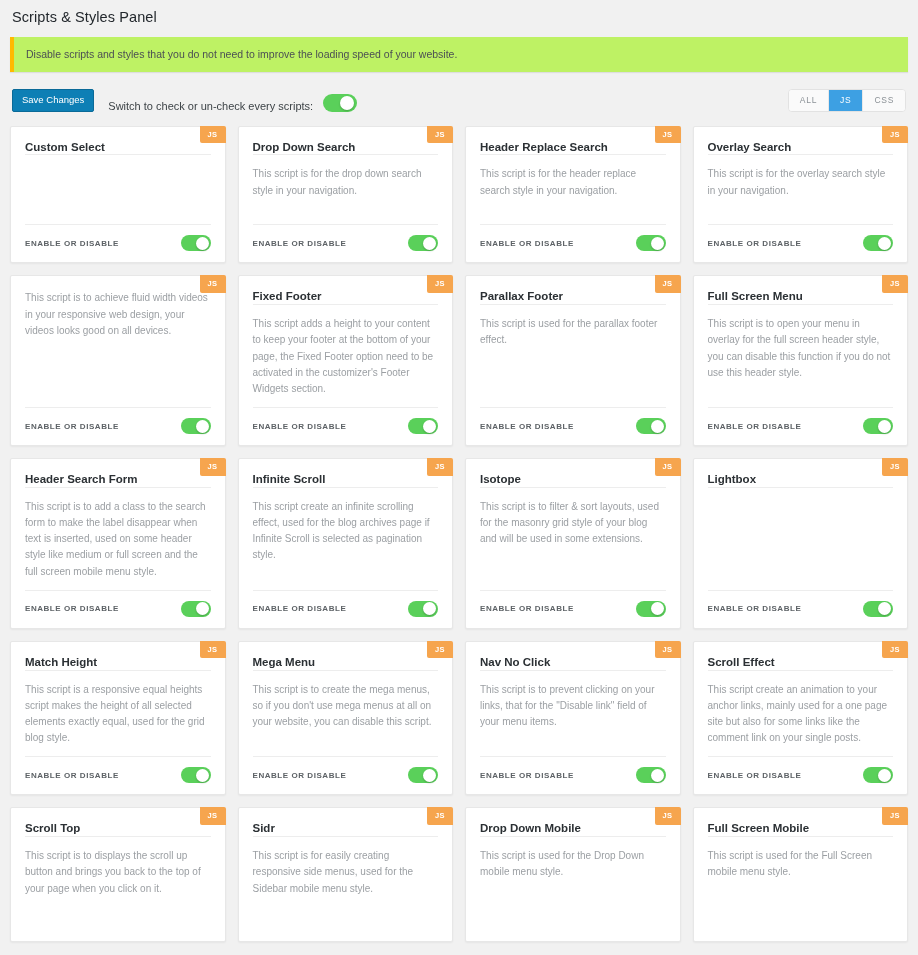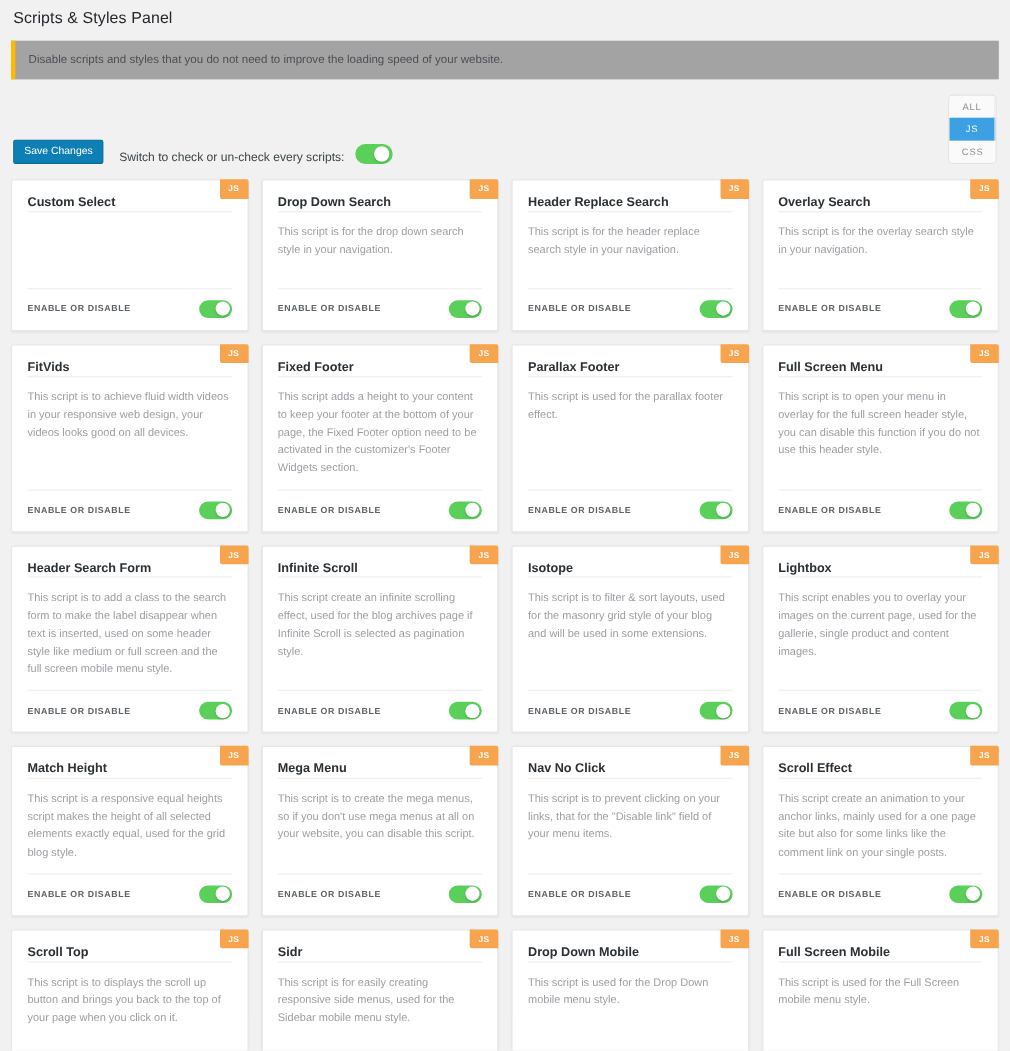--- a/index.html
+++ b/index.html
@@ -28,21 +28,21 @@
     font-size: 14.5px;
     font-weight: 400;
     color: #23282d;
     margin: 0;
     padding: 8px 2px 10px 2px;
     line-height: 1.3;
     letter-spacing: .1px;
   }
 
   .notice {
-    background: #a3a3a3;
+    background: #bef264;
     border-left: 4px solid #ffb900;
     box-shadow: 0 1px 1px 0 rgba(0,0,0,.08);
     padding: 10px 12px;
     margin: 0 0 14px 0;
   }
   .notice-text {
     font-size: 10.5px;
     color: #4b4f54;
     line-height: 1.4;
     margin: 0;
@@ -111,21 +111,20 @@
   }
 
   
   .filter-group {
     margin-left: auto;
     display: flex;
     background: #fafafa;
     border: 1px solid #e2e2e2;
     border-radius: 4px;
     overflow: hidden;
-    flex-direction: column;
   }
   .filter-btn {
     font-size: 8.5px;
     letter-spacing: .7px;
     color: #8b9196;
     background: #fafafa;
     border: none;
     border-right: 1px solid #e8e8e8;
     padding: 6px 11px 6px 11px;
     cursor: pointer;
@@ -270,21 +269,20 @@
         <p class="card-desc">This script is for the overlay search style in your navigation.</p>
         <div class="card-footer">
           <span class="card-footer-label">ENABLE OR DISABLE</span>
           <span class="switch">
             <span class="knob"></span>
           </span>
         </div>
       </div>
       <div class="card">
         <span class="card-badge">JS</span>
-        <h2 class="card-title">FitVids</h2>
         <p class="card-desc">This script is to achieve fluid width videos in your responsive web design, your videos looks good on all devices.</p>
         <div class="card-footer">
           <span class="card-footer-label">ENABLE OR DISABLE</span>
           <span class="switch">
             <span class="knob"></span>
           </span>
         </div>
       </div>
       <div class="card">
         <span class="card-badge">JS</span>
@@ -348,21 +346,20 @@
         <div class="card-footer">
           <span class="card-footer-label">ENABLE OR DISABLE</span>
           <span class="switch">
             <span class="knob"></span>
           </span>
         </div>
       </div>
       <div class="card">
         <span class="card-badge">JS</span>
         <h2 class="card-title">Lightbox</h2>
-        <p class="card-desc">This script enables you to overlay your images on the current page, used for the gallerie, single product and content images.</p>
         <div class="card-footer">
           <span class="card-footer-label">ENABLE OR DISABLE</span>
           <span class="switch">
             <span class="knob"></span>
           </span>
         </div>
       </div>
       <div class="card">
         <span class="card-badge">JS</span>
         <h2 class="card-title">Match Height</h2>

